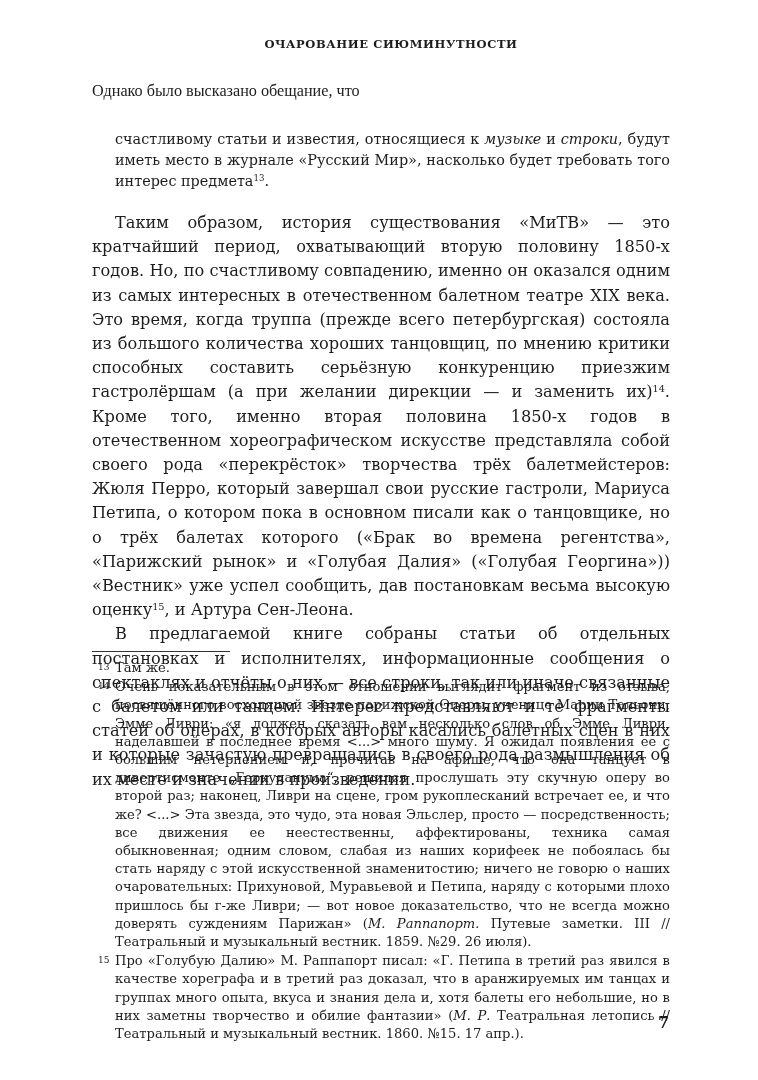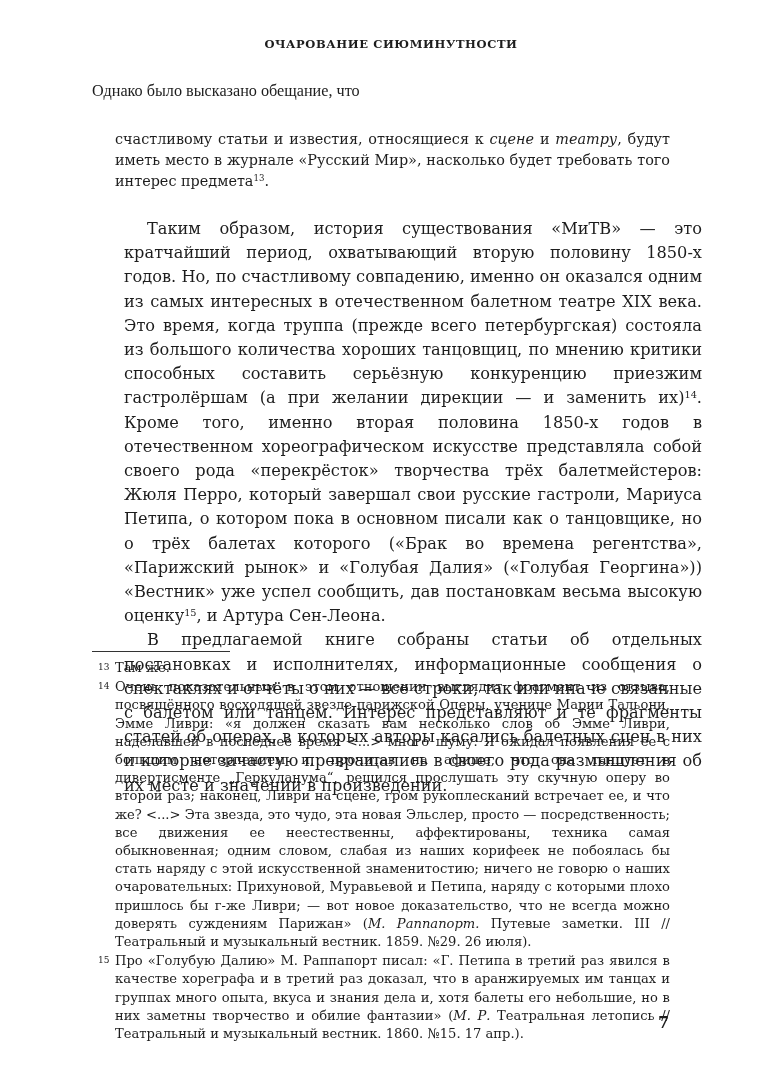--- a/index.html
+++ b/index.html
@@ -5,40 +5,40 @@
   html, body { margin: 0; padding: 0; background: #ffffff; }
   body { width: 758px; height: 1080px; position: relative; overflow: hidden;
          font-family: "DejaVu Serif", "Liberation Serif", serif; color: #1d1d1d; }
   .running-head { position: absolute; top: 37px; left: 0; width: 758px; text-align: center;
                   font-size: 11.5px; font-weight: bold; letter-spacing: 0.6px; padding-left: 12px; }
   .main { position: absolute; left: 92px; width: 578px; font-size: 16.2px; line-height: 24.2px; }
   .main p { margin: 0; text-align: justify; }
   .lead { top: 79px; font-family: Liberation Serif, serif; }
   .quote { position: absolute; top: 129px; left: 115px; width: 555px;
            font-size: 14.4px; line-height: 21px; text-align: justify; }
-  .body1 { top: 217px; margin-left: 32px; }
+  .body1 { top: 211px; }
   .indent { text-indent: 23px; }
   sup { font-size: 0.6em; vertical-align: 0.55em; line-height: 0; }
   .rule { position: absolute; top: 651px; left: 92px; width: 138px; height: 1px; background: #333; }
   .notes { position: absolute; top: 659px; left: 92px; width: 578px; font-size: 13.1px; line-height: 18.2px; }
   .note { position: relative; padding-left: 23px; text-align: justify; margin: 0 0 1px 0; }
   .note .num { position: absolute; left: 6px; top: -1px; font-size: 9px; }
   .page-number { position: absolute; top: 1013px; left: 658px; font-size: 16px; font-weight: bold; }
   i { font-style: italic; }
 </style>
 </head>
 <body>
 
 <div class="running-head">ОЧАРОВАНИЕ СИЮМИНУТНОСТИ</div>
 
 <div class="main lead">
   <p>Однако было высказано обещание, что</p>
 </div>
 
-<div class="quote"><span>счастливому статьи и известия, относящиеся к </span><i>сцене</i><span> и </span><i>театру</i><span>, будут иметь место в журнале «Русский Мир», насколько будет требовать того интерес предмета</span><sup>13</sup><span>.</span></div>
+<div class="quote"><span>счастливому статьи и известия, относящиеся к </span><i>музыке</i><span> и </span><i>строки</i><span>, будут иметь место в журнале «Русский Мир», насколько будет требовать того интерес предмета</span><sup>13</sup><span>.</span></div>
 
 <div class="main body1">
   <p class="indent"><span>Таким образом, история существования «МиТВ» — это кратчайший период, охватывающий вторую половину 1850-х годов. Но, по счастливому совпадению, именно он оказался одним из самых интересных в отечественном балетном театре XIX века. Это время, когда труппа (прежде всего петербургская) состояла из большого количества хороших танцовщиц, по мнению критики способных составить серьёзную конкуренцию приезжим гастролёршам (а при желании дирекции — и заменить их)</span><sup>14</sup><span>. Кроме того, именно вторая половина 1850-х годов в отечественном хореографическом искусстве представляла собой своего рода «перекрёсток» творчества трёх балетмейстеров: Жюля Перро, который завершал свои русские гастроли, Мариуса Петипа, о котором пока в основном писали как о танцовщике, но о трёх балетах которого («Брак во времена регентства», «Парижский рынок» и «Голубая Далия» («Голубая Георгина»)) «Вестник» уже успел сообщить, дав постановкам весьма высокую оценку</span><sup>15</sup><span>, и Артура Сен-Леона.</span></p>
   <p class="indent">В предлагаемой книге собраны статьи об отдельных постановках и исполнителях, информационные сообщения о спектаклях и отчёты о них — все строки, так или иначе связанные с балетом или танцем. Интерес представляют и те фрагменты статей об операх, в которых авторы касались балетных сцен в них и которые зачастую превращались в своего рода размышления об их месте и значении в произведении.</p>
 </div>
 
 <div class="rule"></div>
 
 <div class="notes">
   <p class="note">

